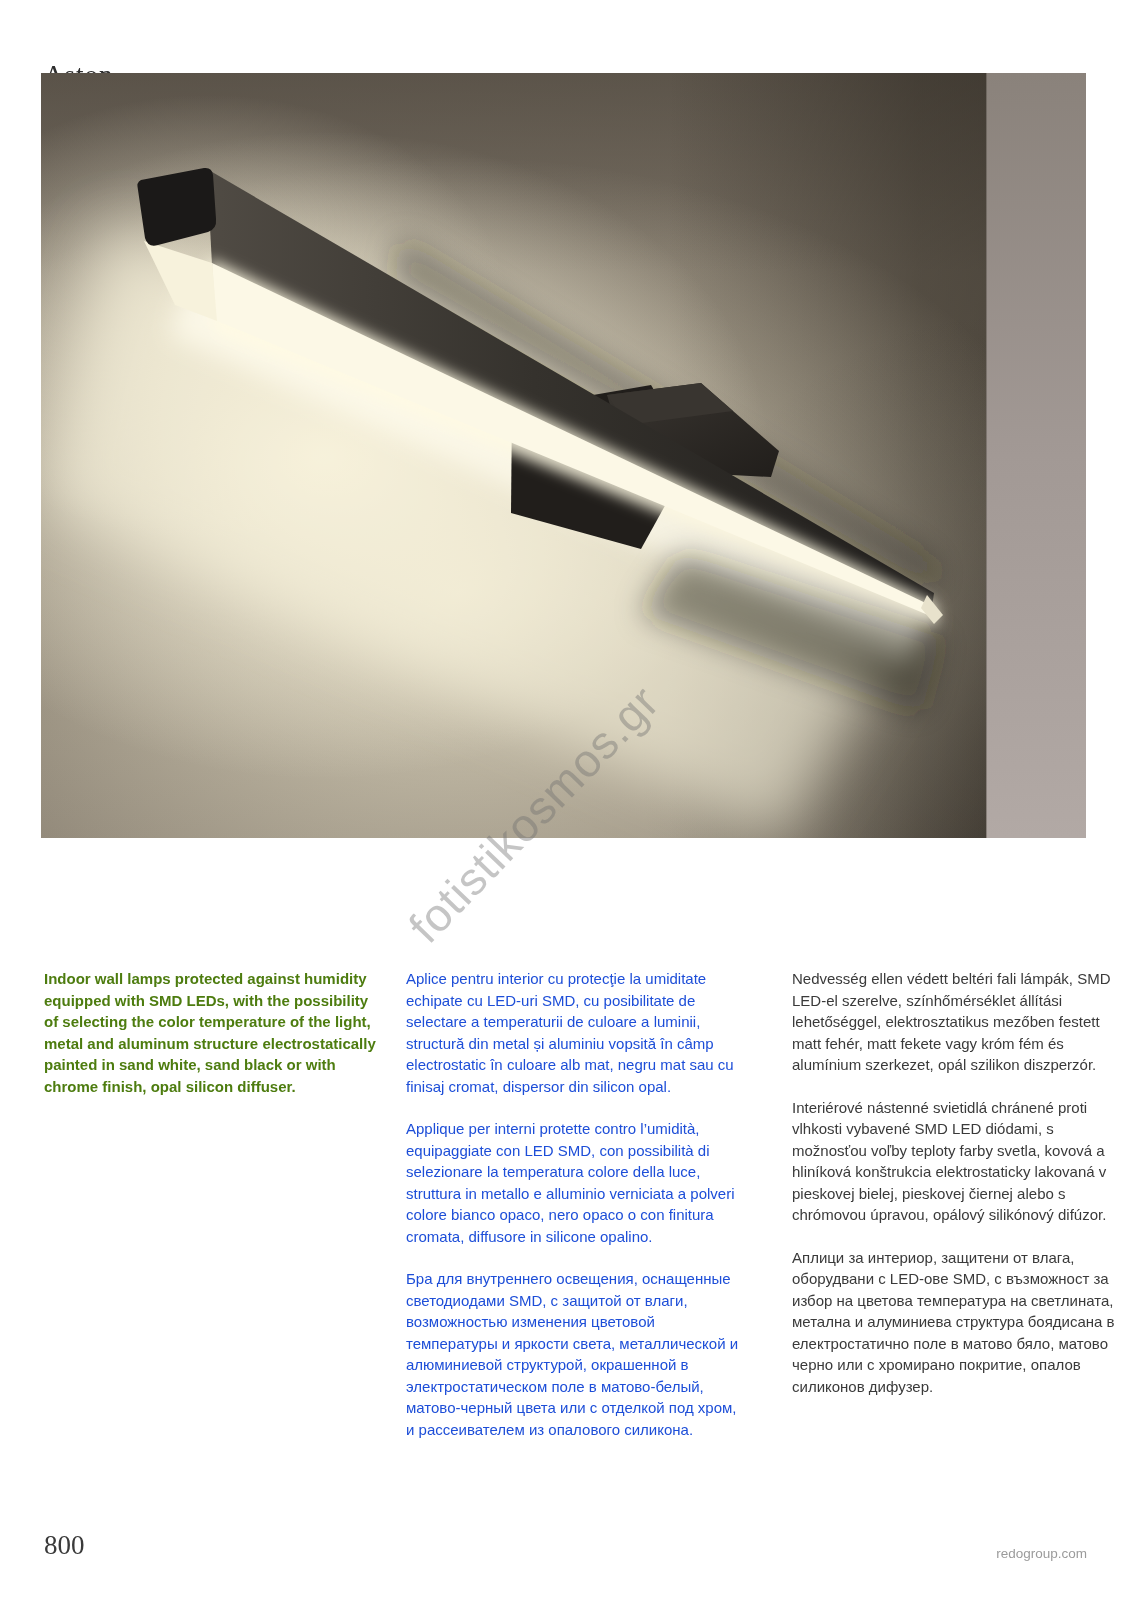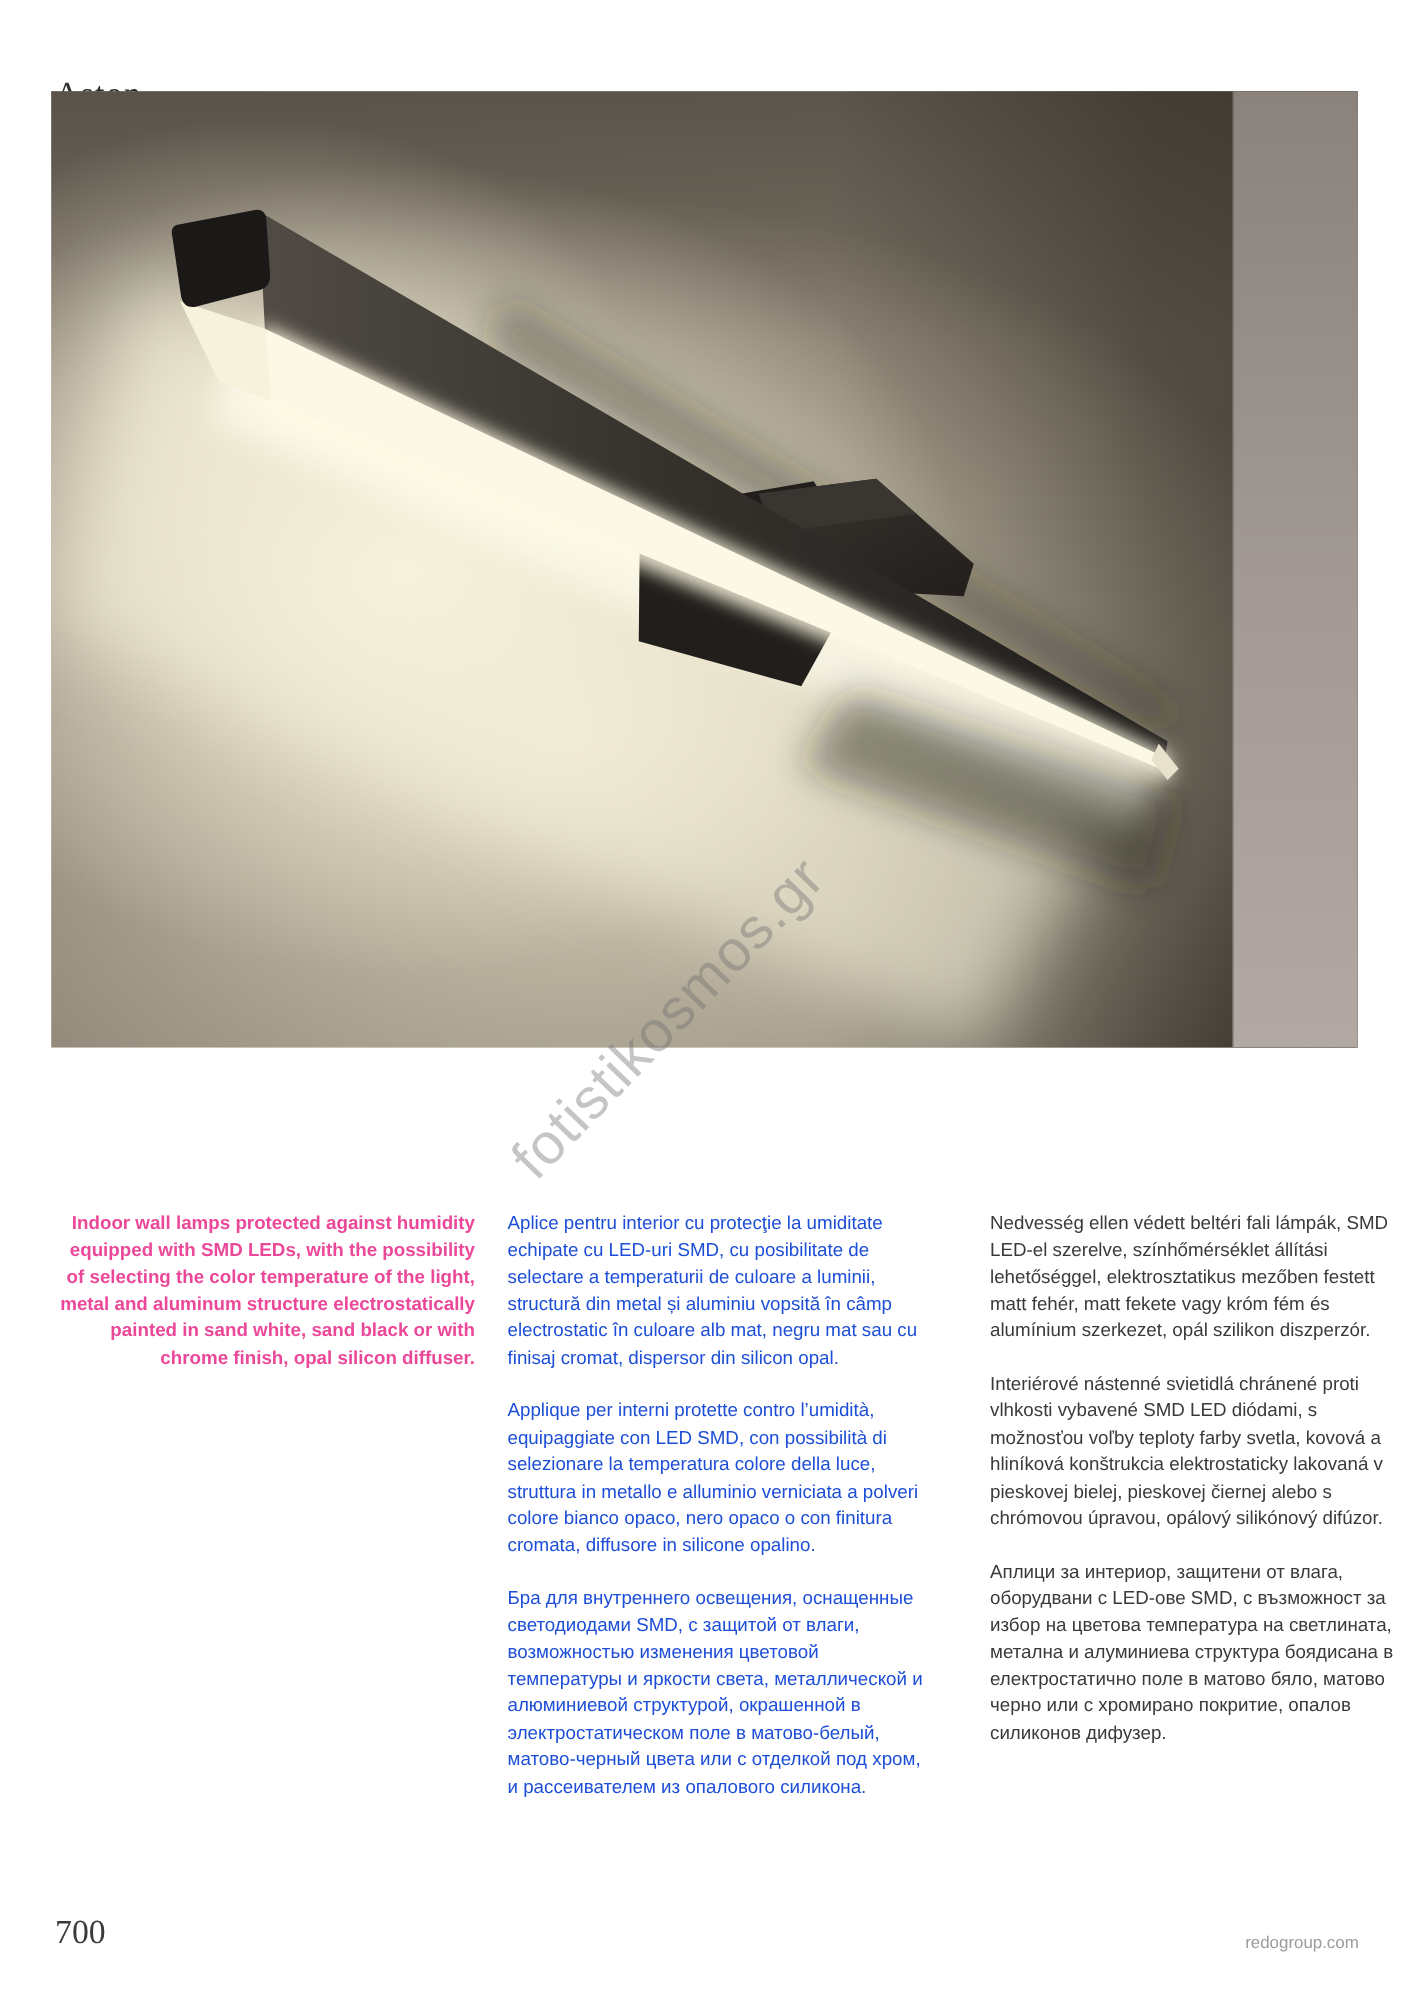--- a/index.html
+++ b/index.html
@@ -33,21 +33,21 @@
     color:rgba(110,110,110,0.40);white-space:nowrap;z-index:5;
     font-family:"Liberation Sans",sans-serif;}
 
   
   .info-heading{position:absolute;left:41px;top:840px;
     font-family:"Liberation Serif",serif;font-size:78px;font-weight:400;
     color:#242424;letter-spacing:2px;line-height:1;}
 
   .col{position:absolute;top:968px;font-size:15px;line-height:21.5px;}
   .col p{margin:0 0 21px 0;}
-  .col-en{left:44px;width:336px;font-weight:700;color:#ec4899;text-align:right;}
+  .col-en{left:44px;width:336px;font-weight:700;color:#4d7c0f;}
   .col-mid{left:406px;width:336px;color:#1d4ed8;}
   .col-right{left:792px;width:340px;color:#3a3a3a;}
 
   
   .page-number{position:absolute;left:44px;top:1530px;
     font-family:"Liberation Serif",serif;font-size:27px;color:#3a3a3a;}
   .website{position:absolute;right:44px;top:1546px;font-size:13.5px;color:#9b9b9b;text-align:center;}
 </style>
 </head>
 <body>
@@ -114,16 +114,16 @@
     <p>Applique per interni protette contro l’umidità, equipaggiate con LED SMD, con possibilità di selezionare la temperatura colore della luce, struttura in metallo e alluminio verniciata a polveri colore bianco opaco, nero opaco o con finitura cromata, diffusore in silicone opalino.</p>
     <p>Бра для внутреннего освещения, оснащенные светодиодами SMD, с защитой от влаги, возможностью изменения цветовой температуры и яркости света, металлической и алюминиевой структурой, окрашенной в электростатическом поле в матово-белый, матово-черный цвета или с отделкой под хром, и рассеивателем из опалового силикона.</p>
   </div>
 
   <div class="col col-right">
     <p>Nedvesség ellen védett beltéri fali lámpák, SMD LED-el szerelve, színhőmérséklet állítási lehetőséggel, elektrosztatikus mezőben festett matt fehér, matt fekete vagy króm fém és alumínium szerkezet, opál szilikon diszperzór.</p>
     <p>Interiérové nástenné svietidlá chránené proti vlhkosti vybavené SMD LED diódami, s možnosťou voľby teploty farby svetla, kovová a hliníková konštrukcia elektrostaticky lakovaná v pieskovej bielej, pieskovej čiernej alebo s chrómovou úpravou, opálový silikónový difúzor.</p>
     <p>Аплици за интериор, защитени от влага, оборудвани с LED-ове SMD, с възможност за избор на цветова температура на светлината, метална и алуминиева структура боядисана в електростатично поле в матово бяло, матово черно или с хромирано покритие, опалов силиконов дифузер.</p>
   </div>
 
-  <div class="page-number">700</div>
+  <div class="page-number">800</div>
   <div class="website">redogroup.com</div>
 
 </div>
 
 </body></html>

